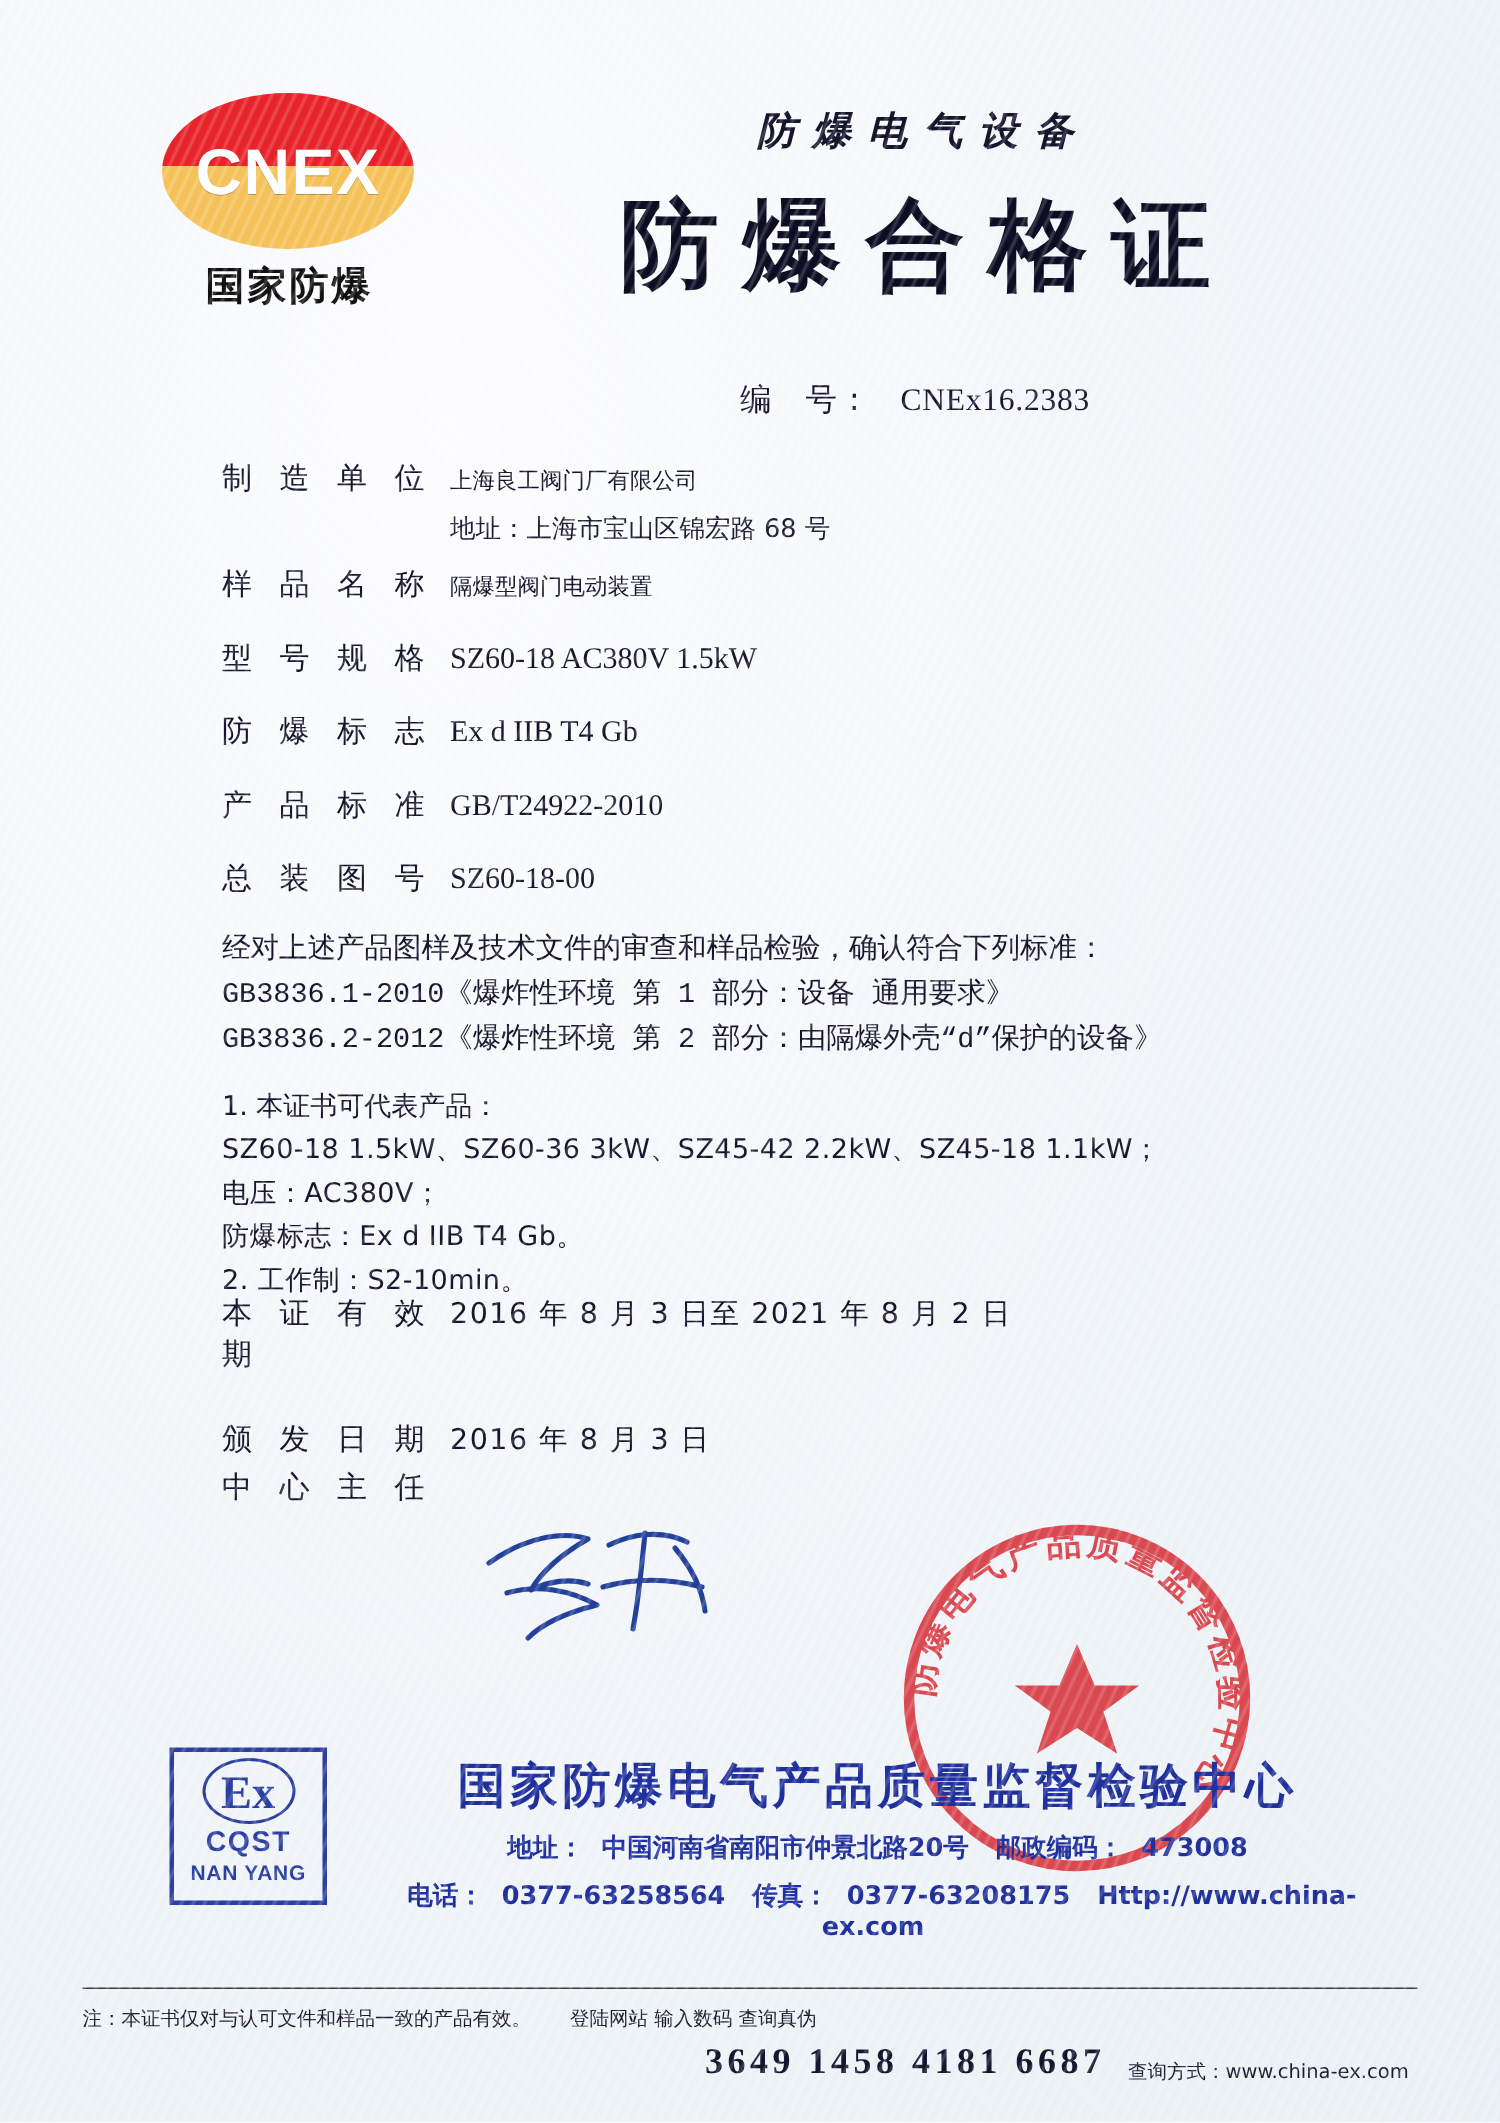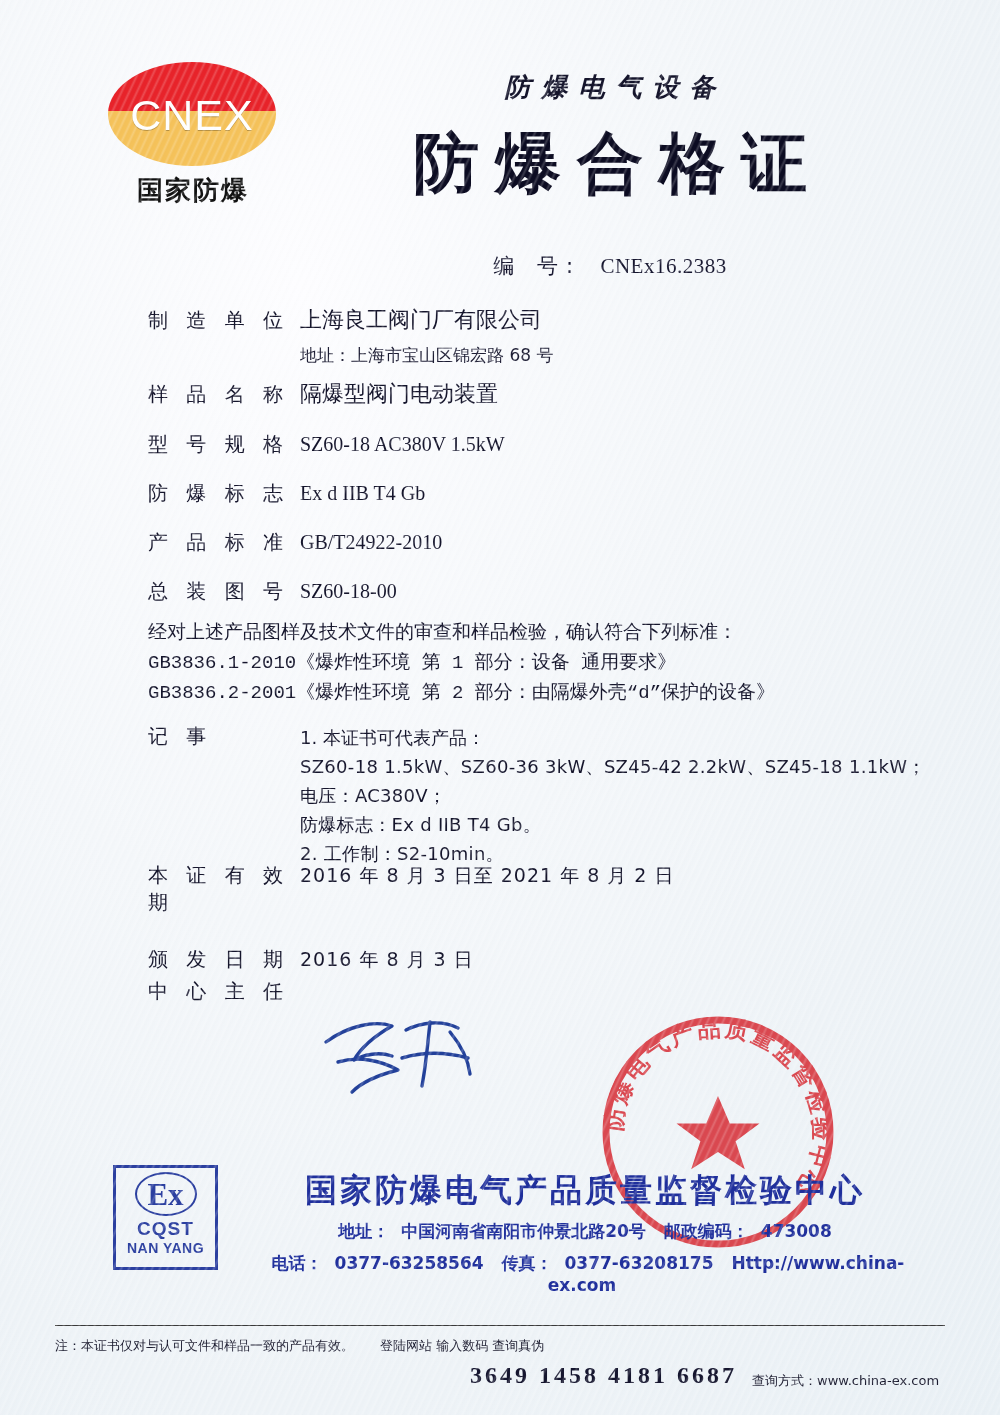--- a/index.html
+++ b/index.html
@@ -44,21 +44,21 @@
     height: 104px;
     border-radius: 50%;
     background: linear-gradient(180deg, #e8232a 0%, #e8232a 47%, #f5c25a 47%, #f5c25a 100%);
     position: relative;
     display: flex;
     align-items: center;
     justify-content: center;
   }
   .logo-oval .cnex {
     font-family: "Liberation Sans", sans-serif;
-    font-weight: normal;
+    font-weight: bold;
     font-size: 43px;
     letter-spacing: 1px;
     color: #ffffff;
     text-shadow: 0 1px 0 rgba(0,0,0,.25);
     position: relative;
     top: 1px;
   }
   .logo-sub {
     margin-top: 7px;
     font-family: "DejaVu Sans", "Liberation Sans", sans-serif;
@@ -135,21 +135,21 @@
     color: #14142b;
     letter-spacing: 6px;
   }
   .val {
     font-family: "Liberation Serif", "DejaVu Serif", serif;
     font-size: 20px;
     color: #14142b;
   }
   .val.cjk {
     font-family: "DejaVu Sans", "Liberation Sans", sans-serif;
-    font-size: 22px;
+    font-size: 15px;
   }
   .addr {
     padding: 0 0 0 300px;
     margin-top: -8px;
     margin-bottom: 12px;
     font-family: "DejaVu Sans", "Liberation Sans", sans-serif;
     font-size: 17px;
     color: #1c1c33;
   }
 
@@ -402,25 +402,24 @@
     <div class="row" style="margin-top:22px;">
       <div class="lbl">总 装 图 号</div>
       <div class="val">SZ60-18-00</div>
     </div>
 
   </div>
 
   <div class="standards">
     <div class="ln">经对上述产品图样及技术文件的审查和样品检验，确认符合下列标准：</div>
     <div class="ln">GB3836.1-2010《爆炸性环境 第 1 部分：设备 通用要求》</div>
-    <div class="ln">GB3836.2-2001《爆炸性环境 第 2 部分：由隔爆外壳“d”保护的设备》</div>
+    <div class="ln">GB3836.2-2012《爆炸性环境 第 2 部分：由隔爆外壳“d”保护的设备》</div>
   </div>
 
   <div class="notes">
-    <div class="lbl">记  事</div>
     <div class="notes-body">
       <div>1. 本证书可代表产品：</div>
       <div class="mono">SZ60-18 1.5kW、SZ60-36 3kW、SZ45-42 2.2kW、SZ45-18 1.1kW；</div>
       <div class="mono">电压：AC380V；</div>
       <div class="mono">防爆标志：Ex d IIB T4 Gb。</div>
       <div class="mono">2. 工作制：S2-10min。</div>
     </div>
   </div>
 
   <div class="dates">

